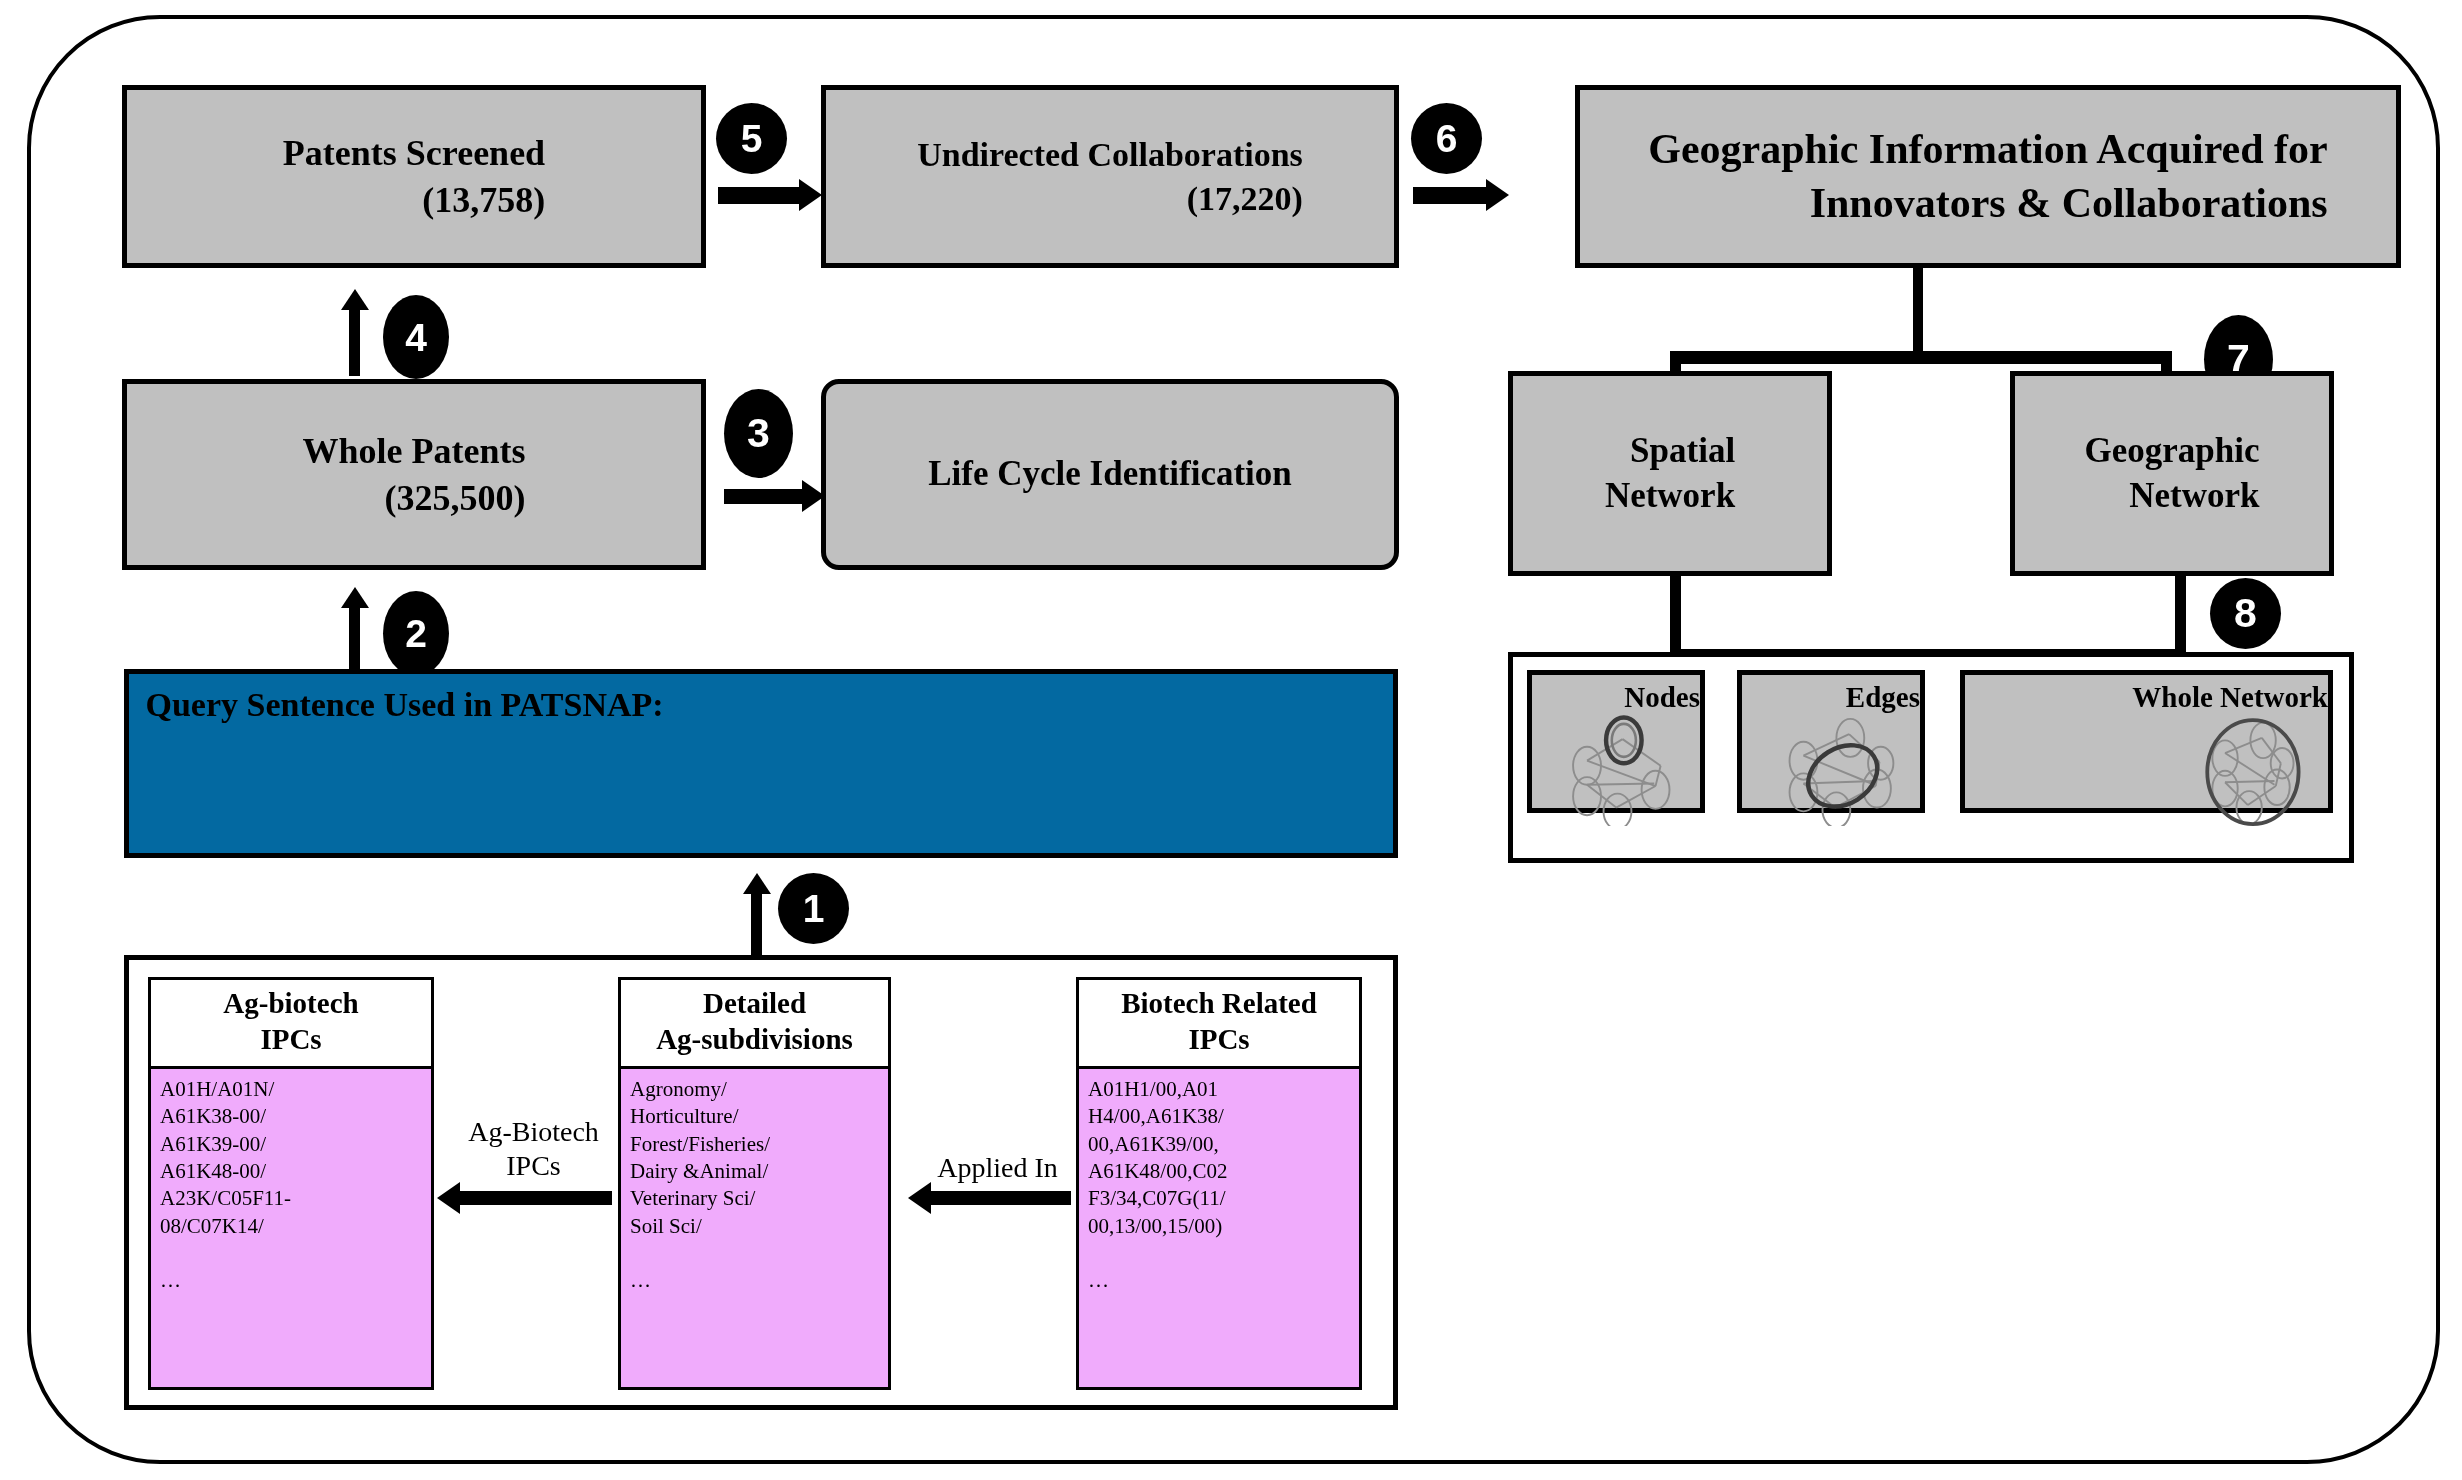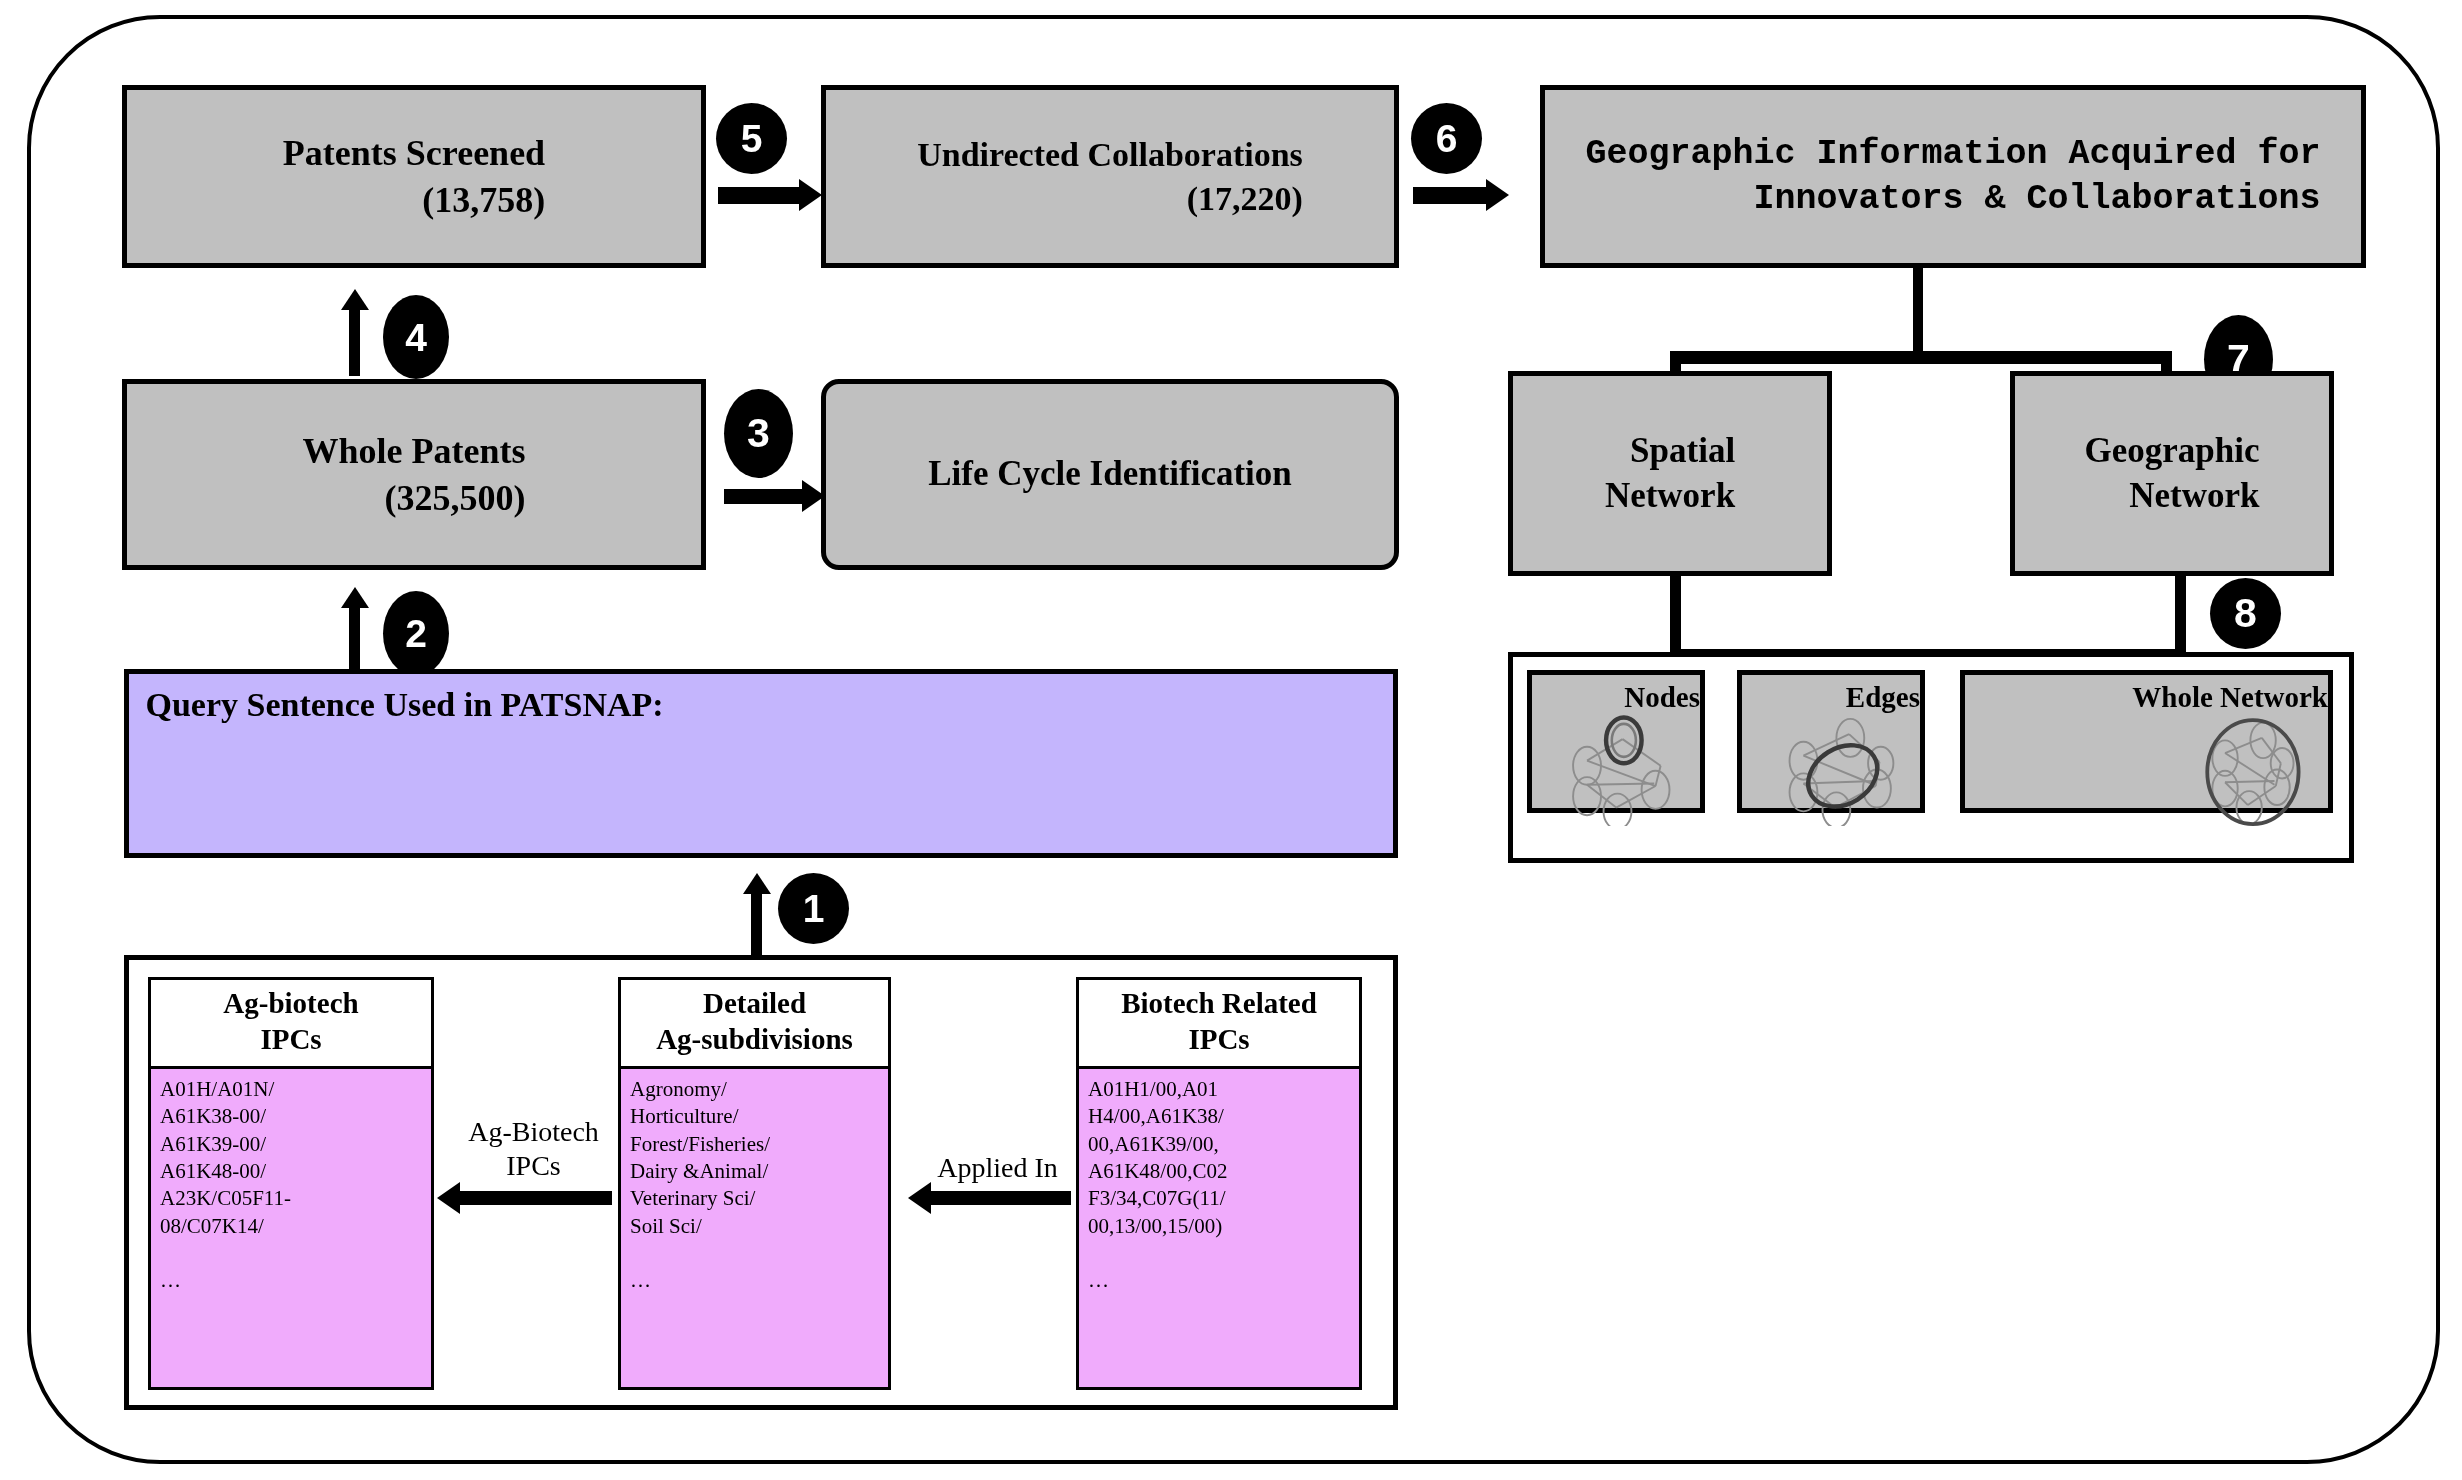--- a/index.html
+++ b/index.html
@@ -94,21 +94,21 @@
     border-left: 15.2px solid transparent;
     border-right: 15.2px solid transparent;
     border-top: 25.4px solid #000;
   }
 
   
   .query-box {
     position: absolute;
     left: 124px; top: 669px;
     width: 1274px; height: 189px;
-    background: #c4b5fd;
+    background: #0369a1;
     border: 5.1px solid #000;
     padding: 11.4px 16.5px 6.4px 16.5px;
   }
   .query-title {
     font-size: 34px;
     font-weight: bold;
     line-height: 1.18;
     margin-bottom: 2.5px;
   }
   .query-body {
@@ -218,21 +218,21 @@
       <span class="ln">(17,220)</span>
     </div>
   </div>
 
   <div class="badge circle" style="left:1411px; top:103px; width:71px; height:71px; font-size:39px;">
     <span>6</span>
   </div>
   <div class="arrow-shaft-h" style="left:1413px; top:187px; width:75px; height:16.5px;"></div>
   <div class="arrow-head-r" style="left:1486px; top:179px;"></div>
 
-  <div class="gbox" style="left:1540px; top:85px; width:826px; height:183px; font-size:35px;font-family:Liberation Mono, monospace;">
+  <div class="gbox" style="left:1575px; top:85px; width:826px; height:183px; font-size:42px;">
     <div>
       <span class="ln">Geographic Information Acquired for</span>
       <span class="ln">Innovators &amp; Collaborations</span>
     </div>
   </div>
 
   <div class="arrow-shaft-v" style="left:1913px; top:268px; width:10.2px; height:89px;"></div>
   <div class="arrow-shaft-h" style="left:1670px; top:351px; width:502px; height:12.7px;"></div>
   <div class="arrow-shaft-v" style="left:1670px; top:351px; width:11.4px; height:69px;"></div>
   <div class="arrow-head-d" style="left:1661px; top:414px;"></div>

